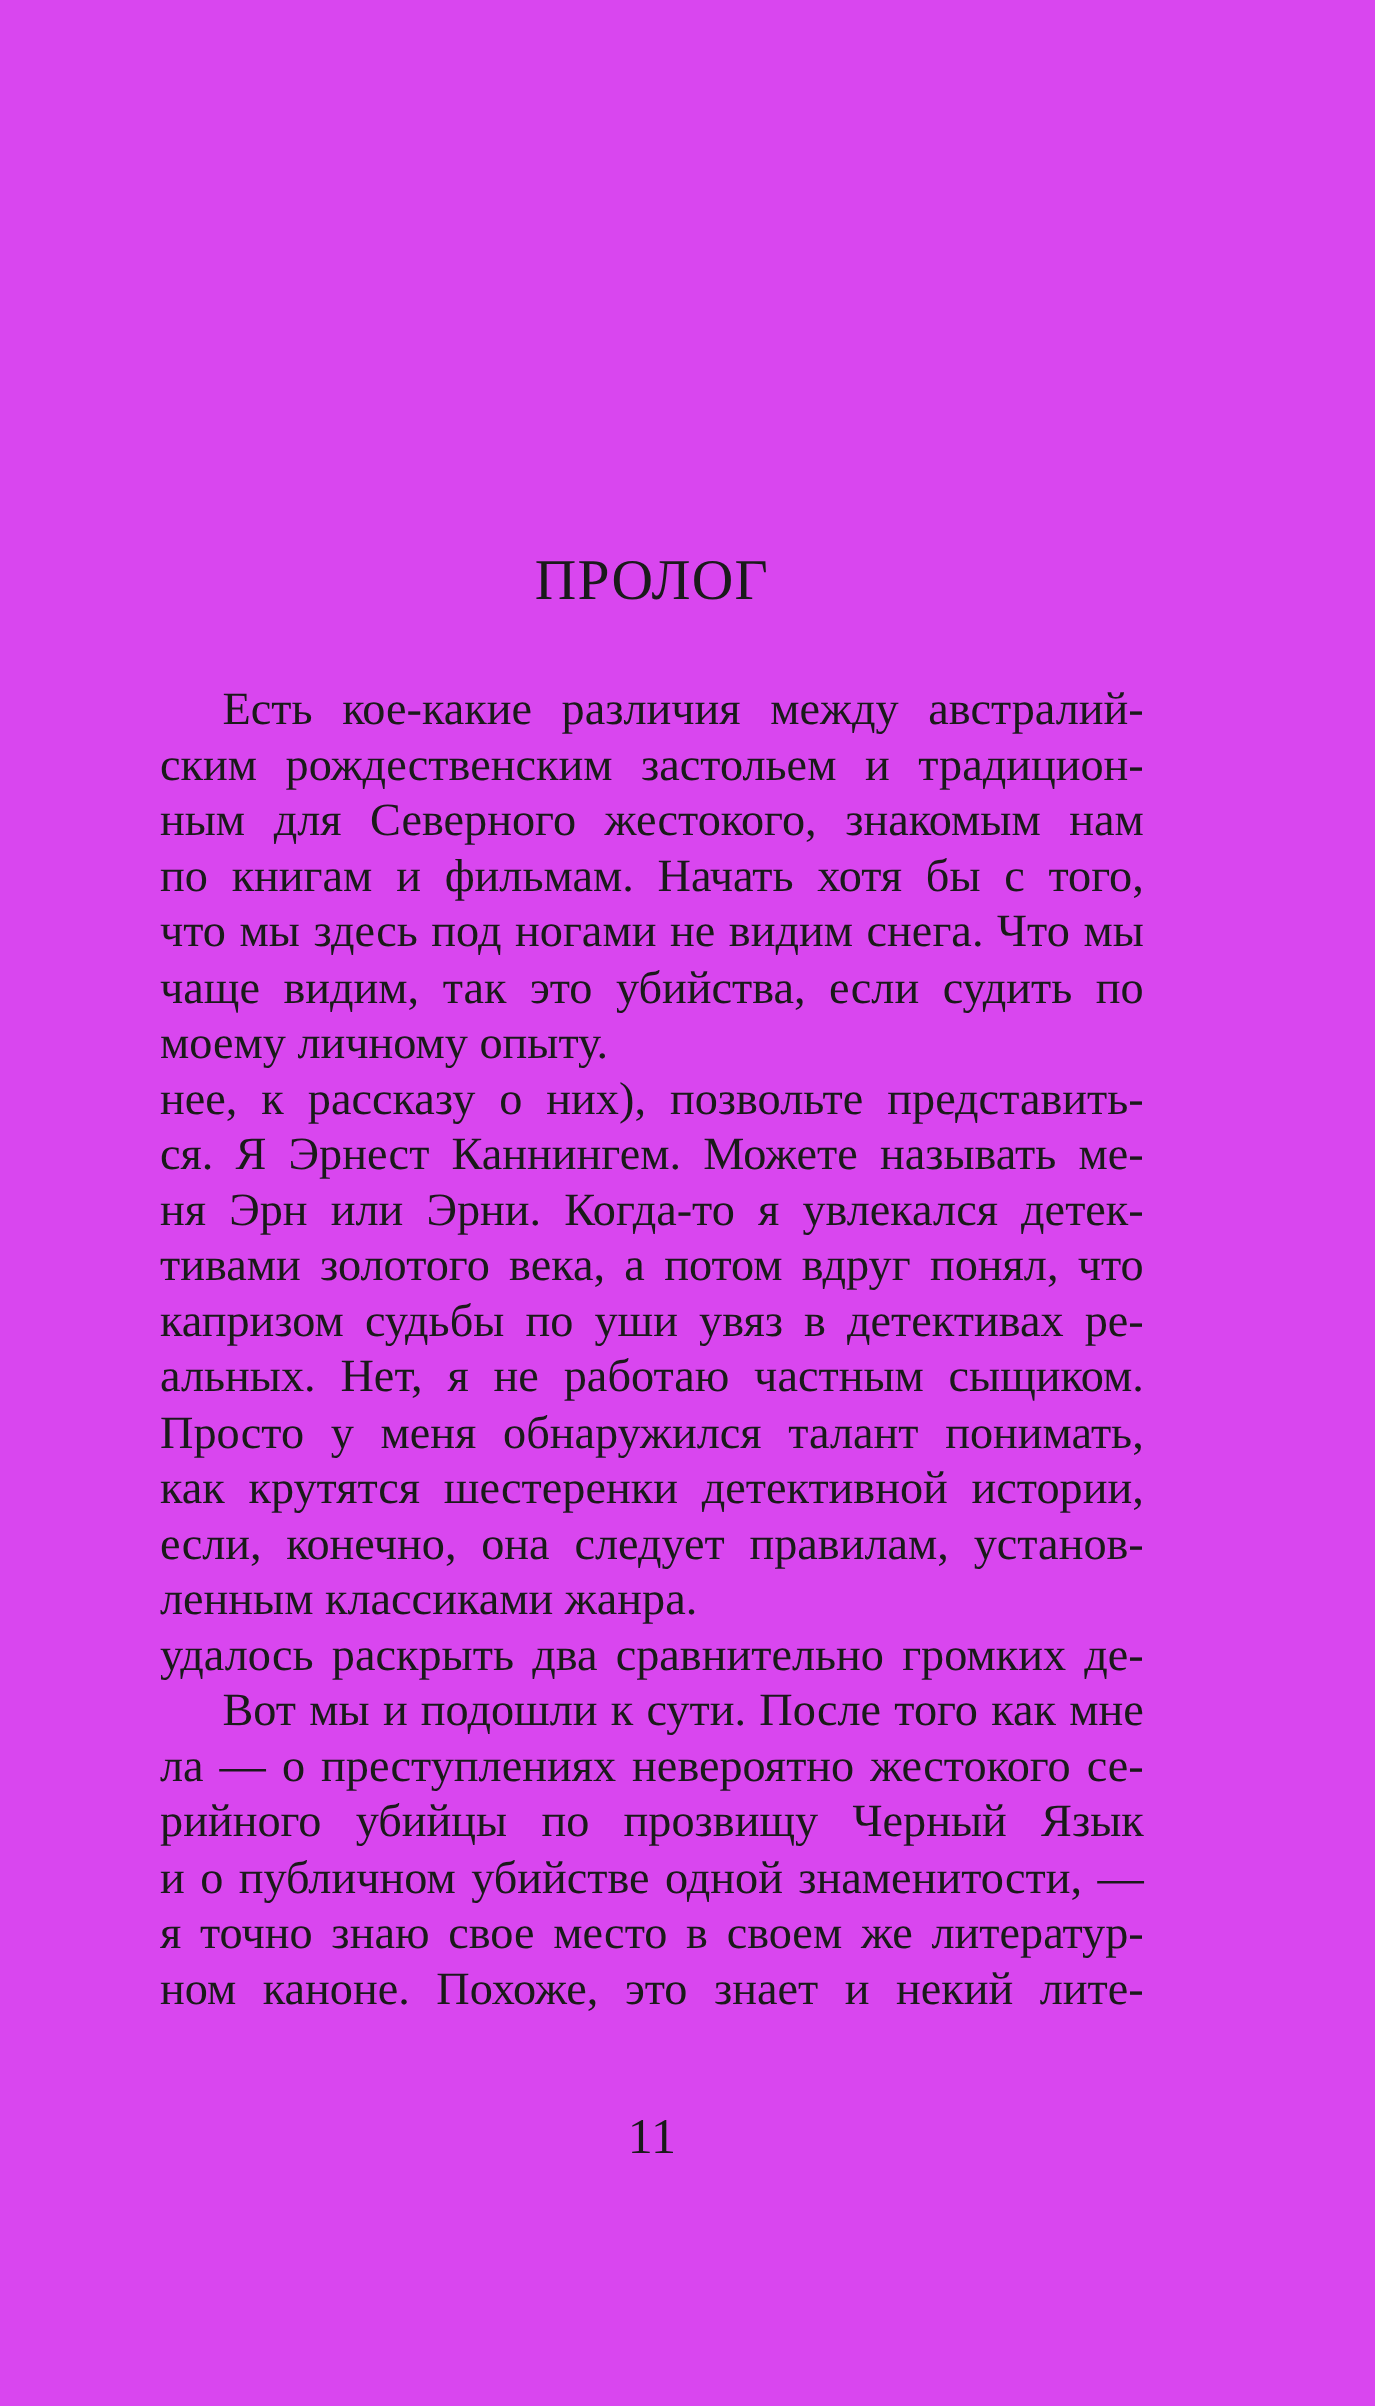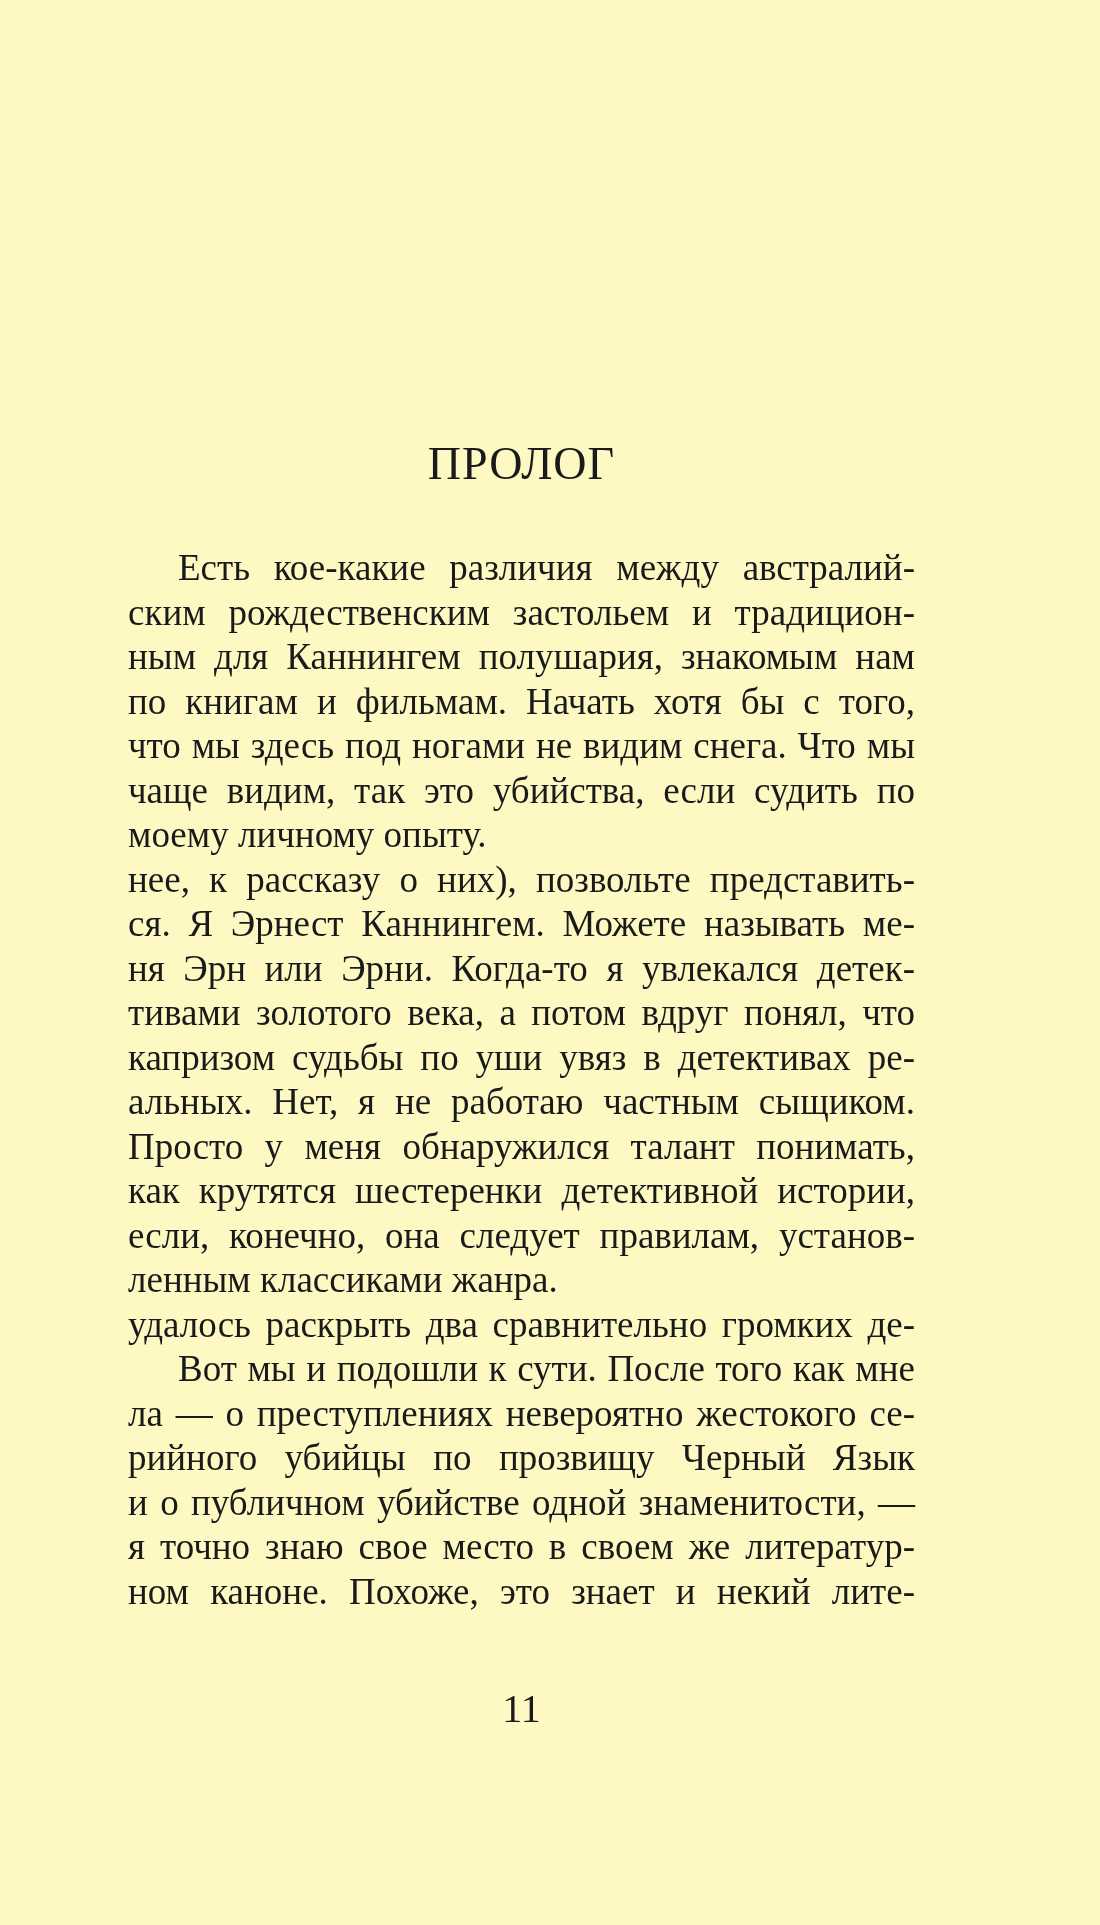--- a/index.html
+++ b/index.html
@@ -12,21 +12,21 @@
       height: 1925px;
       position: relative;
       overflow: hidden;
       color: #1a1a1a;
       font-family: "Liberation Serif", "DejaVu Serif", serif;
     }
     .page {
       position: absolute;
       left: 0; top: 0;
       width: 1100px; height: 1925px;
-      background: #fef9c3;
+      background: #d946ef;
     }
     .title {
       position: absolute;
       left: 128px;
       width: 787px;
       top: 438px;
       text-align: center;
       font-size: 46px;
       line-height: 52px;
       letter-spacing: 1px;
@@ -71,21 +71,21 @@
 
 <div class="page">
 
   <h1 class="title">ПРОЛОГ</h1>
 
   <div class="body-text">
 
     <div>
       <span class="line indent">Есть кое-какие различия между австралий-</span>
       <span class="line">ским рождественским застольем и традицион-</span>
-      <span class="line">ным для Каннингем полушария, знакомым нам</span>
+      <span class="line">ным для Северного жестокого, знакомым нам</span>
       <span class="line">по книгам и фильмам. Начать хотя бы с того,</span>
       <span class="line">что мы здесь под ногами не видим снега. Что мы</span>
       <span class="line">чаще видим, так это убийства, если судить по</span>
       <span class="line last">моему личному опыту.</span>
     </div>
 
     <div>
       <span class="line">нее, к рассказу о них), позвольте представить-</span>
       <span class="line">ся. Я Эрнест Каннингем. Можете называть ме-</span>
       <span class="line">ня Эрн или Эрни. Когда-то я увлекался детек-</span>

